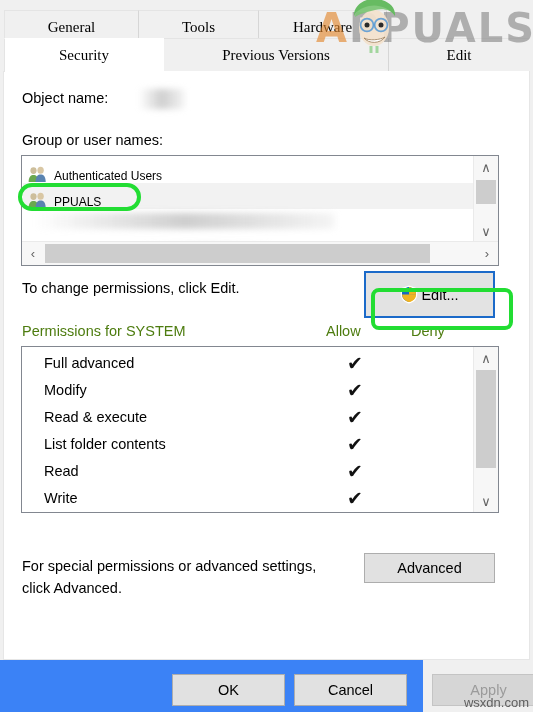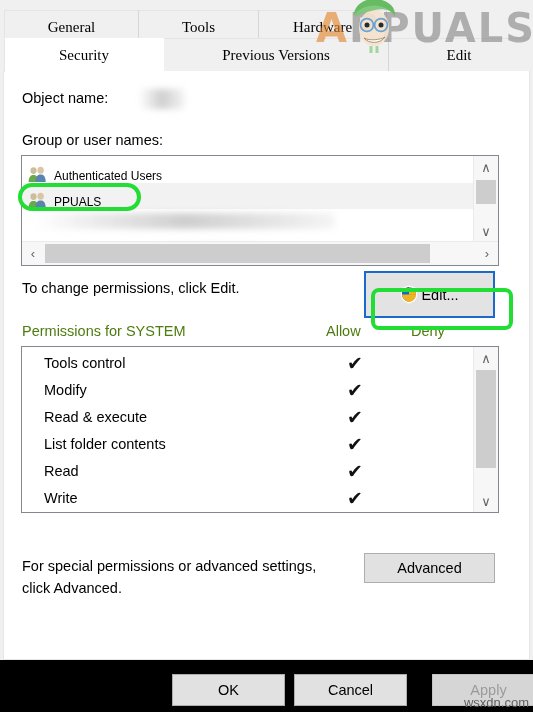--- a/index.html
+++ b/index.html
@@ -280,22 +280,22 @@
     font-size: 13px;
     color: #5f5f5f;
     font-family: "Liberation Sans", sans-serif;
     z-index: 25;
   }
 
   
   .cmdbar {
     position: absolute;
     left: 0; top: 660px;
-    width: 533px; height: 52px;
-    background: #000000;
+    width: 423px; height: 52px;
+    background: #3b82f6;
   }
 </style>
 </head>
 <body>
 
 <div class="tabstrip">
 
   <div class="tabrow row1">
     <div class="tab first t-general">
       <span>General</span>
@@ -405,21 +405,21 @@
     <span>Edit...</span>
   </div>
 
   <div class="col-head" style="left:18px; top:252px;">Permissions for SYSTEM</div>
   <div class="col-head" style="left:322px; top:252px;">Allow</div>
   <div class="col-head" style="left:407px; top:252px;">Deny</div>
 
   <div class="permbox" style="left:17px; top:275px; width:478px; height:167px;">
 
     <div class="perm-row" style="top:3px;">
-      <span class="perm-name">Tools control</span>
+      <span class="perm-name">Full advanced</span>
       <span class="perm-check">✔</span>
     </div>
     <div class="perm-row" style="top:30px;">
       <span class="perm-name">Modify</span>
       <span class="perm-check">✔</span>
     </div>
     <div class="perm-row" style="top:57px;">
       <span class="perm-name">Read &amp; execute</span>
       <span class="perm-check">✔</span>
     </div>

